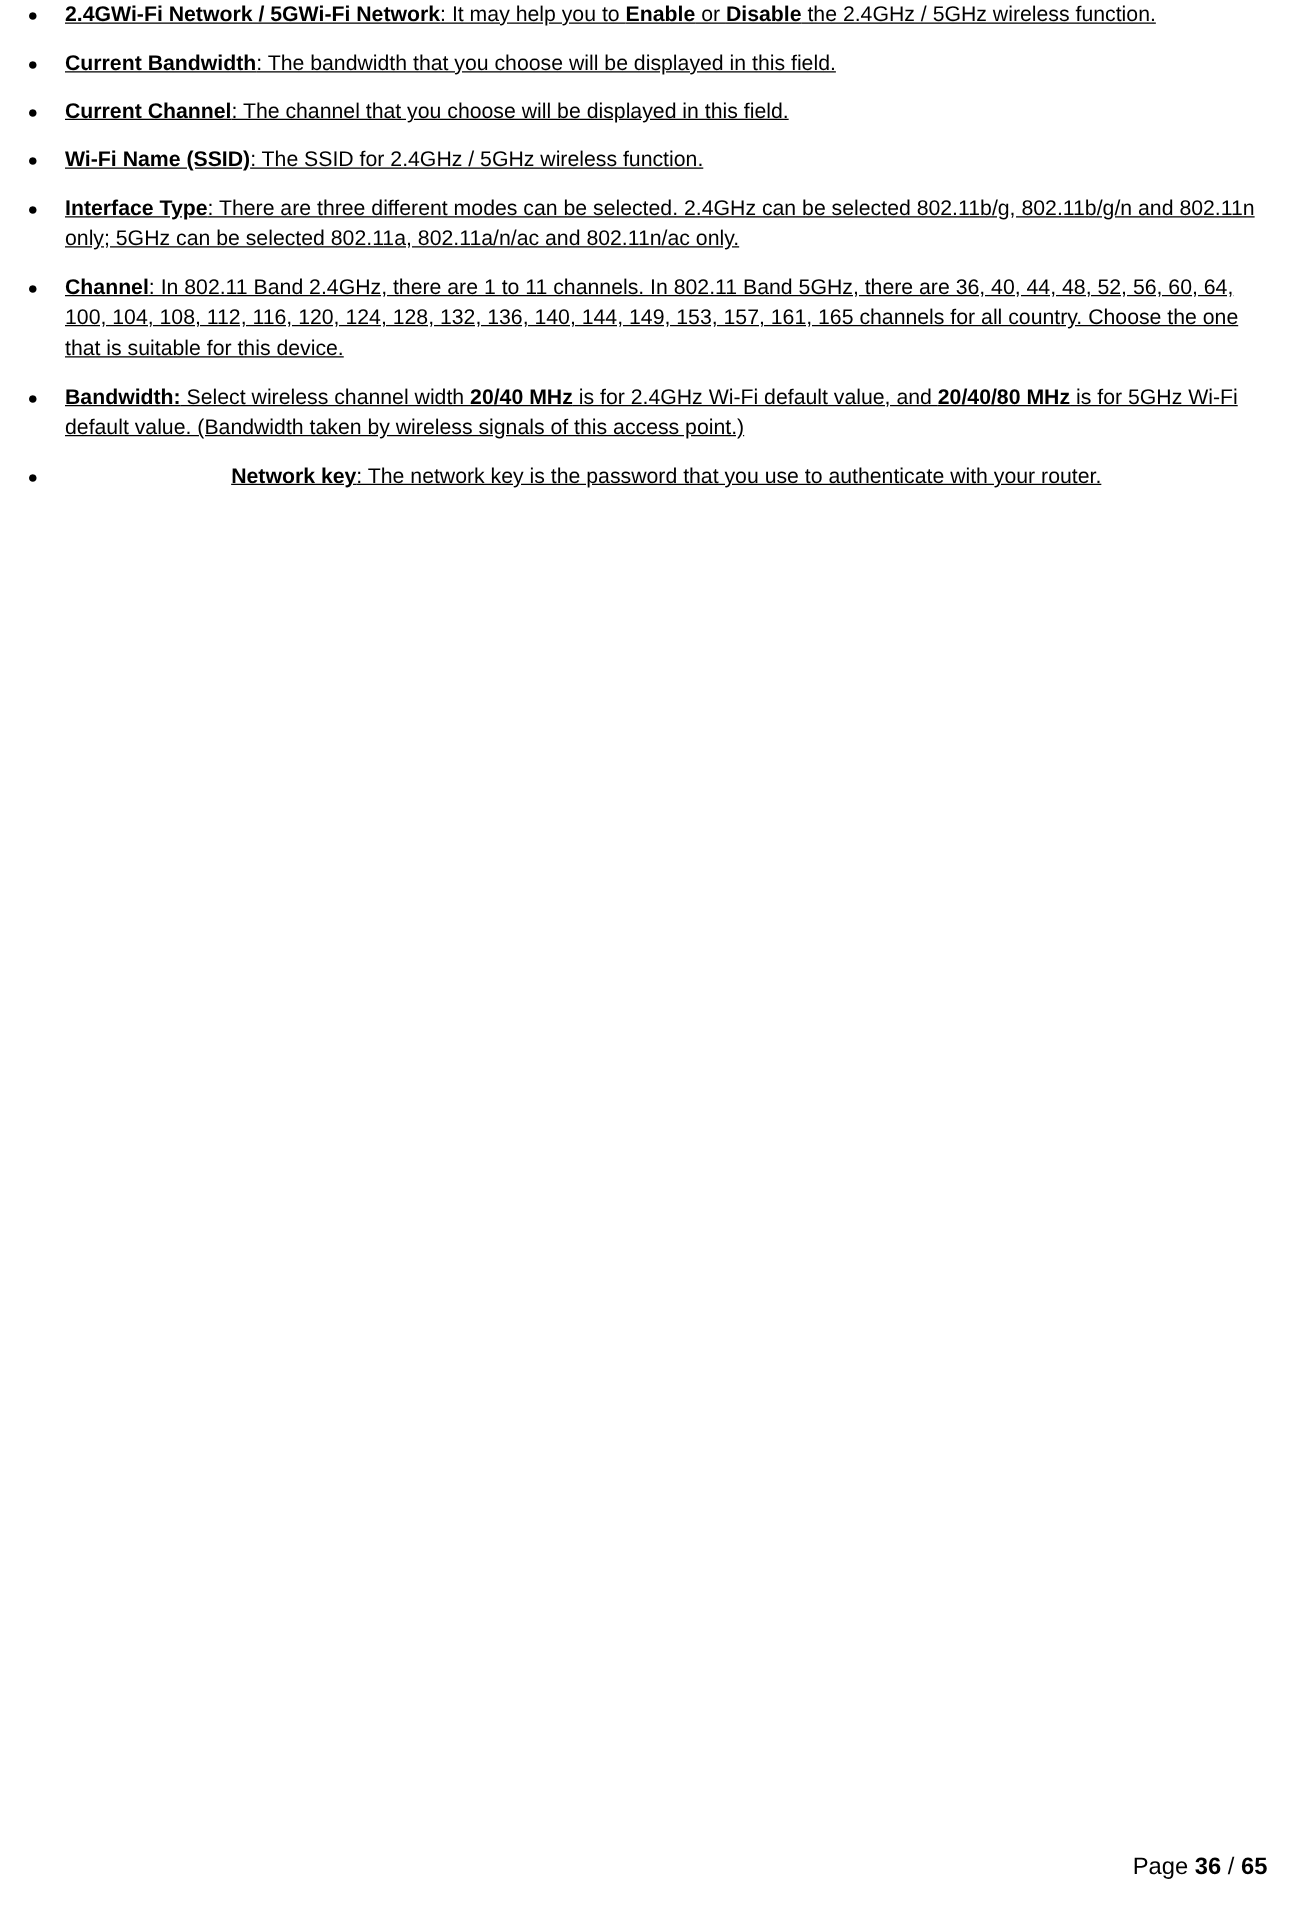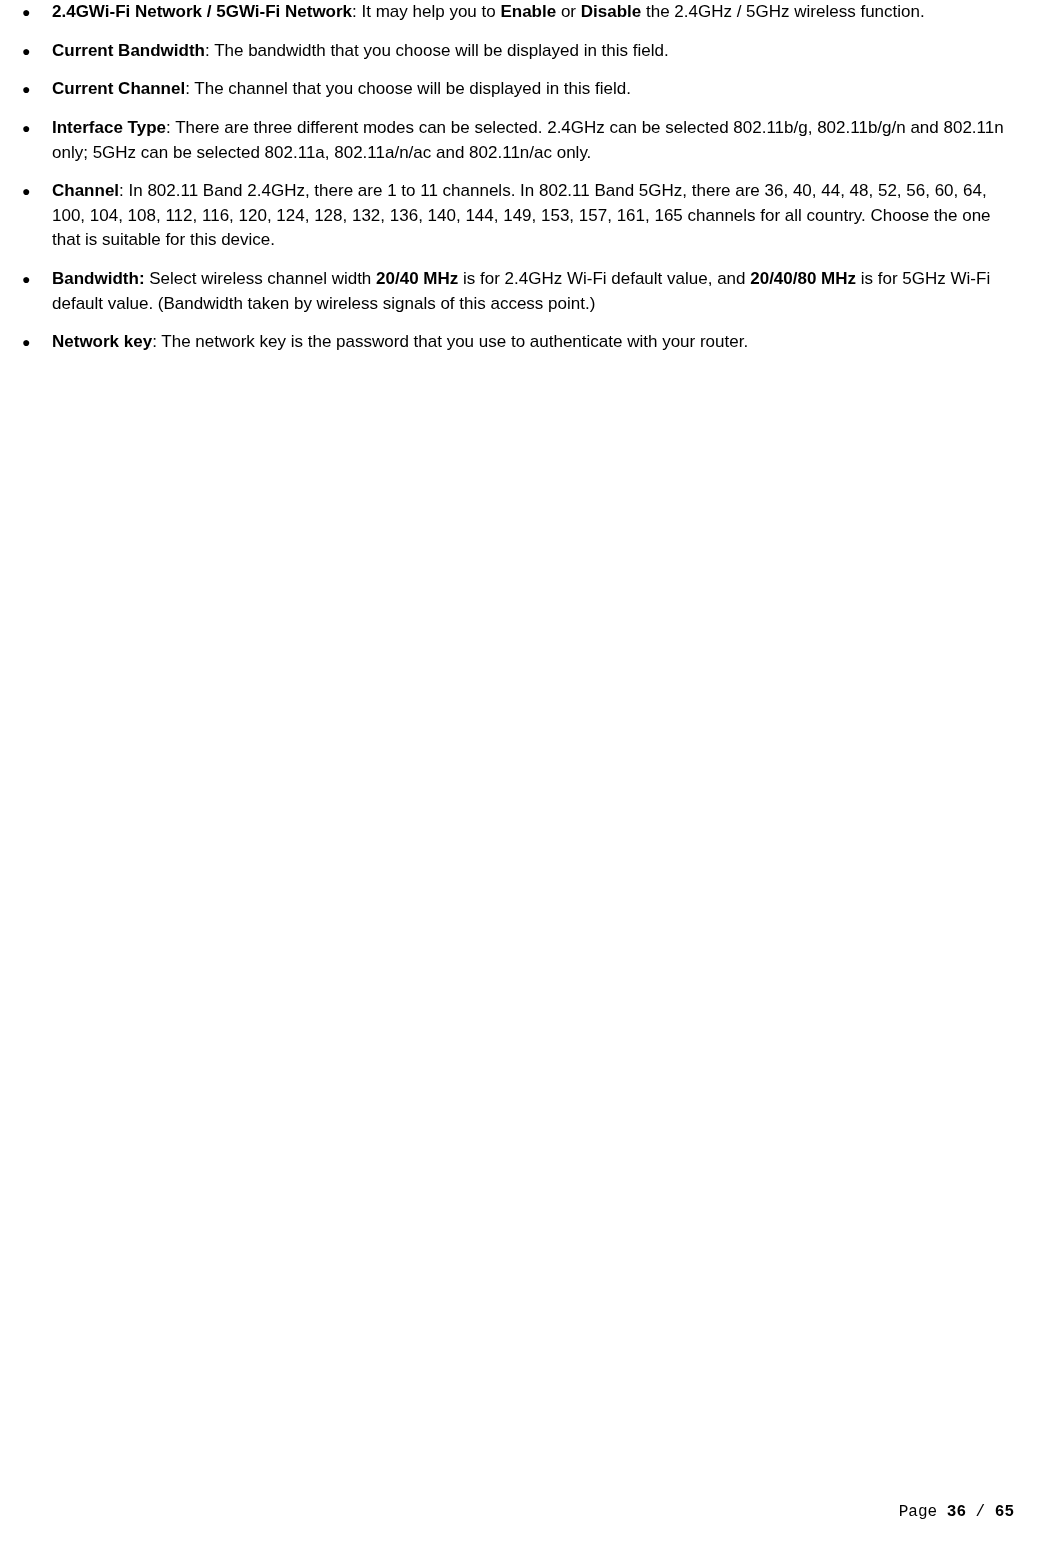--- a/index.html
+++ b/index.html
@@ -9,20 +9,21 @@
     color: #000;
     margin: 0;
     padding: 0;
     width: 1044px;
     height: 1542px;
     position: relative;
     box-sizing: border-box;
   }
   .content {
     padding: 0 30px 0 10px;
+    text-decoration: underline;
   }
   ul.main-list {
     list-style: none;
     padding: 0;
     margin: 0;
   }
   ul.main-list > li {
     position: relative;
     padding-left: 42px;
     margin-bottom: 14px;
@@ -32,24 +33,24 @@
     position: absolute;
     left: 12px;
     top: 2px;
     font-size: 14px;
   }
   .term {
     font-weight: bold;
   }
   .footer {
     position: absolute;
-    bottom: 18px;
+    bottom: 34px;
     right: 30px;
-    font-family: Liberation Mono, monospace;
-    font-size: 16px;
+    font-family: Liberation Sans, sans-serif;
+    font-size: 19px;
   }
   .footer .bold {
     font-weight: bold;
   }
 </style>
 </head>
 <body>
 
 <div class="content">
   <ul class="main-list">
@@ -59,37 +60,40 @@
     </li>
 
     <li>
       <span class="term">Current Bandwidth</span><span>: The bandwidth that you choose will be displayed in this field.</span>
     </li>
 
     <li>
       <span class="term">Current Channel</span><span>: The channel that you choose will be displayed in this field.</span>
     </li>
 
+    <li>
+      <span class="term">Wi-Fi Name (SSID)</span><span>: The SSID for 2.4GHz / 5GHz wireless function.</span>
+    </li>
 
     <li>
       <span class="term">Interface Type</span><span>: There are three different modes can be selected. 2.4GHz can be selected 802.11b/g, 802.11b/g/n and 802.11n only; 5GHz can be selected 802.11a, 802.11a/n/ac and 802.11n/ac only.</span>
     </li>
 
     <li>
       <span class="term">Channel</span><span>: In 802.11 Band 2.4GHz, there are 1 to 11 channels. In 802.11 Band 5GHz, there are 36, 40, 44, 48, 52, 56, 60, 64, 100, 104, 108, 112, 116, 120, 124, 128, 132, 136, 140, 144, 149, 153, 157, 161, 165 channels for all country. Choose the one that is suitable for this device.</span>
     </li>
 
     <li>
       <span class="term">Bandwidth:</span><span> Select wireless channel width </span><span class="term">20/40 MHz</span><span> is for 2.4GHz Wi-Fi default value, and </span><span class="term">20/40/80 MHz</span><span> is for 5GHz Wi-Fi default value. (Bandwidth taken by wireless signals of this access point.)</span>
     </li>
 
 
 
 
-    <li style="margin-bottom:4px;">
+    <li style="margin-bottom:4px;text-align:center;">
       <span class="term">Network key</span><span>: The network key is the password that you use to authenticate with your router.</span>
     </li>
 
 
   </ul>
 </div>
 
 <div class="footer">
   <span>Page </span><span class="bold">36</span><span> / </span><span class="bold">65</span>
 </div>

